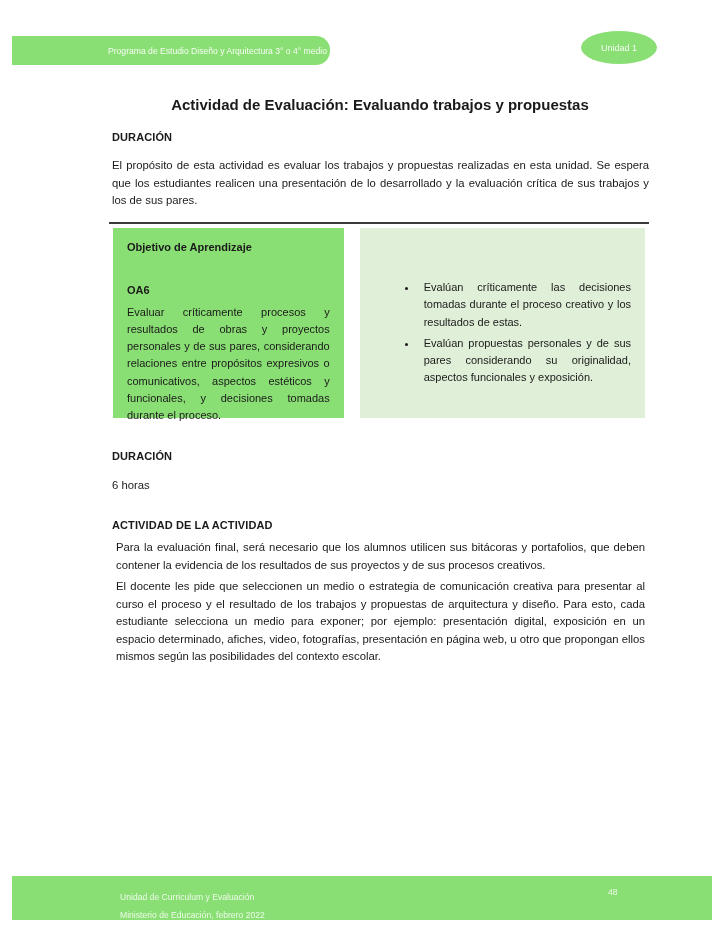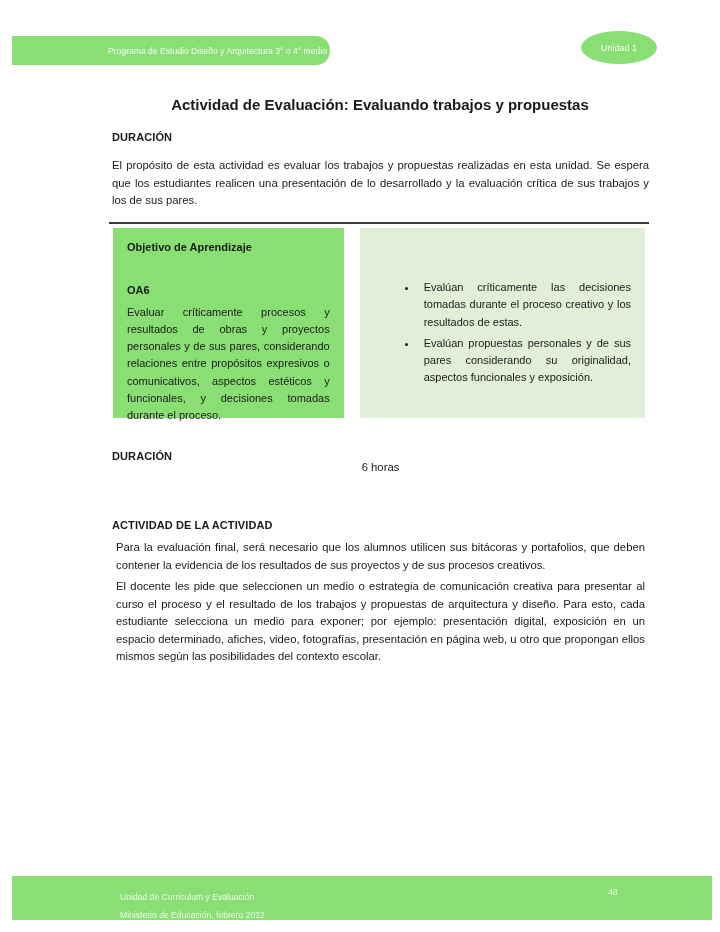--- a/index.html
+++ b/index.html
@@ -72,21 +72,21 @@
 
   .body-text {
     position: absolute;
     left: 100px;
     width: 537px;
     font-size: 11.3px;
     line-height: 17.5px;
     text-align: justify;
   }
   .p-proposito { top: 145px; }
-  .p-duracion  { top: 447px; text-align: center; }
+  .p-duracion  { top: 465px; text-align: left; }
   .p-desarrollo{ top: 523px; }
   .p-desarrollo p { text-align: justify; }
 
   
   .oa-table {
     position: absolute;
     left: 97px; top: 210px;
     width: 540px; height: 192px;
     border-top: 2.5px solid var(--table_border);
     display: flex;

